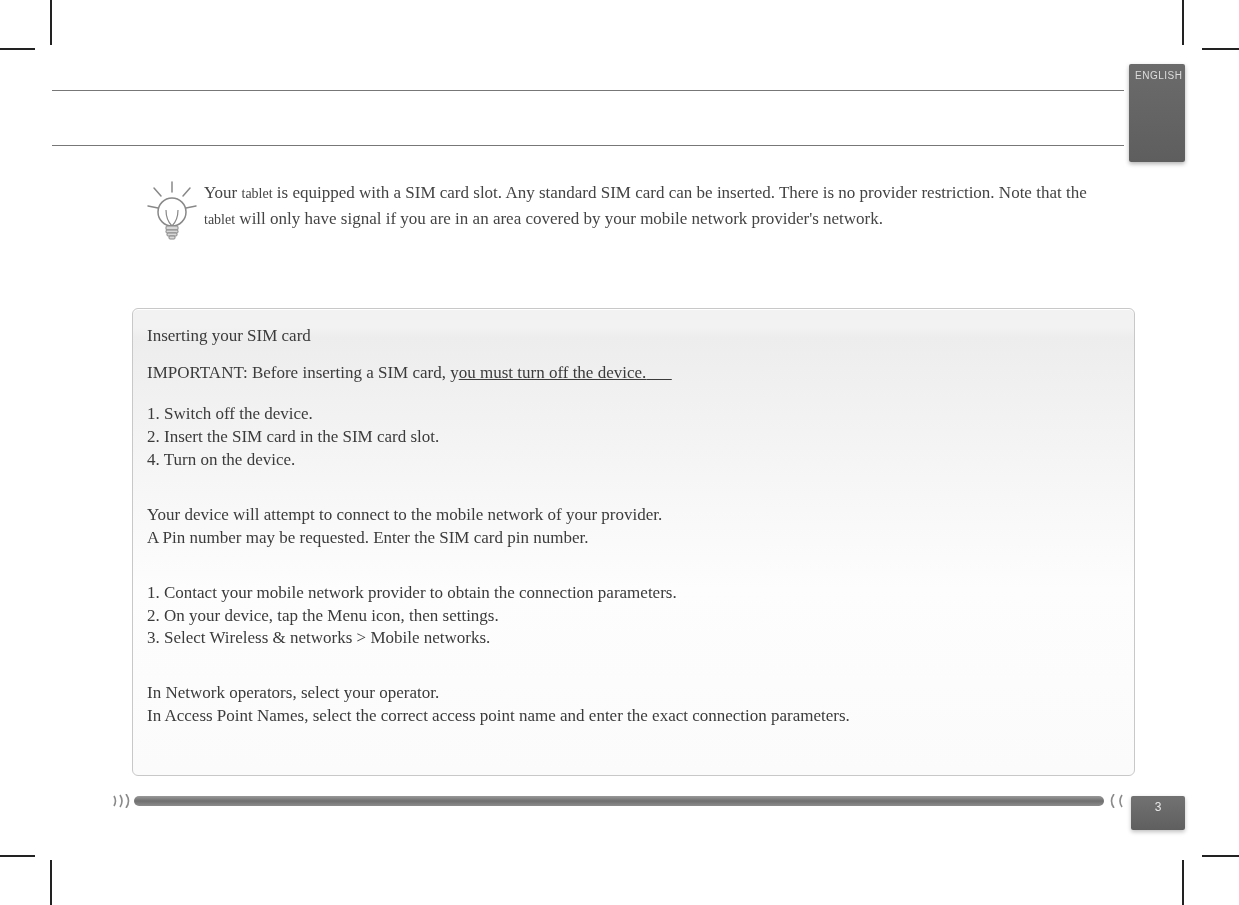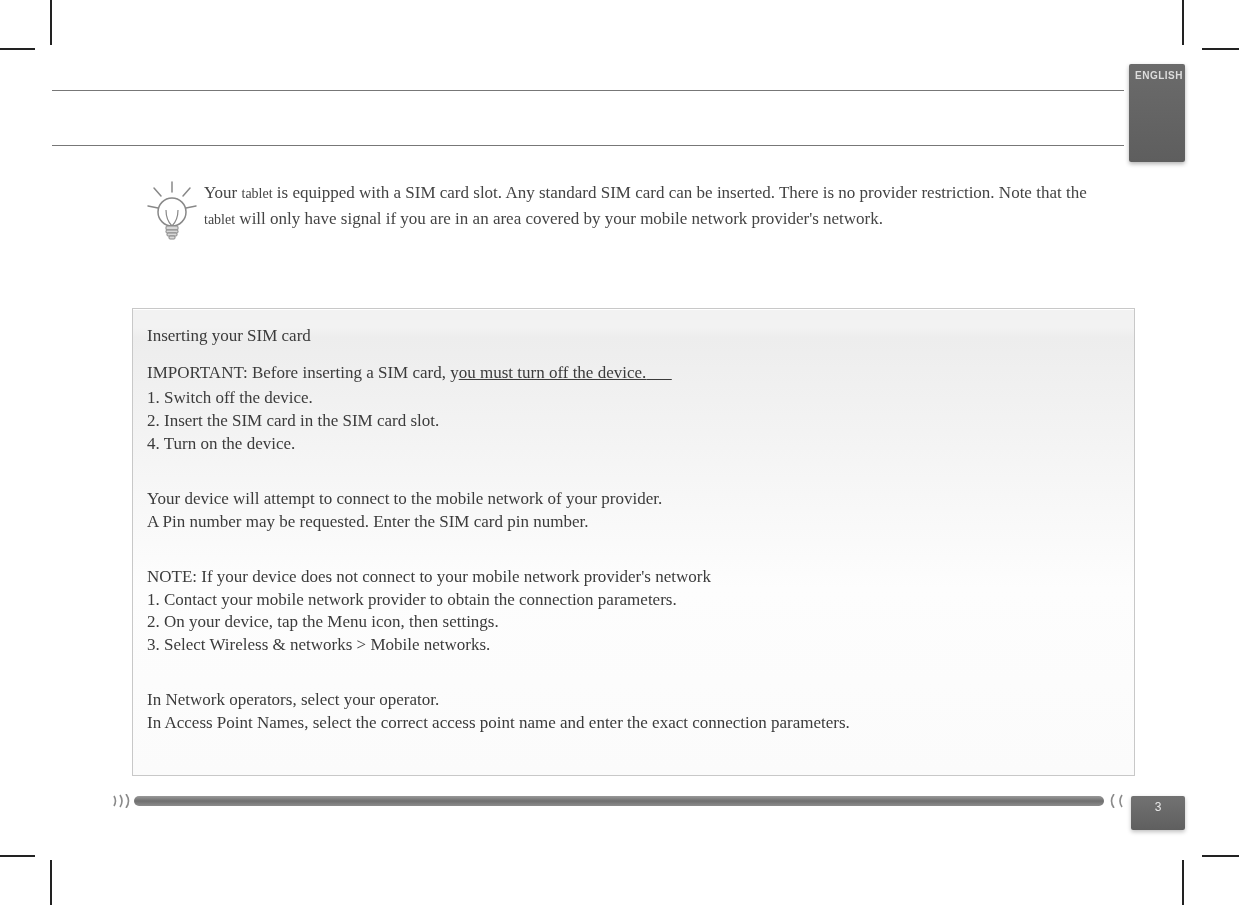--- a/index.html
+++ b/index.html
@@ -21,31 +21,31 @@
   .c-br-h { left: 1202px; bottom: 48px; width: 37px; height: 3px; }
 
   .page { position: absolute; left: 52px; top: 50px; width: 1130px; height: 805px; }
 
   .title-rule { position: absolute; left: 0; height: 1px; background: #777; }
   .title-rule.top { top: 40px; width: 1072px; }
   .title-rule.bot { top: 95px; width: 1072px; }
 
   .title { position: absolute; left: 0; top: 44px; width: 1072px; text-align: center; font-size: 40px; letter-spacing: 0.5px; color: #444; }
 
-  .lang-tab { position: absolute; left: 1077px; top: 14px; width: 56px; height: 98px; background: linear-gradient(#6b6b6b,#5e5e5e); border-radius: 2px; box-shadow: 0 2px 4px rgba(0,0,0,0.3); font-weight: bold; }
+  .lang-tab { position: absolute; left: 1077px; top: 14px; width: 56px; height: 98px; background: linear-gradient(#6b6b6b,#5e5e5e); border-radius: 2px; box-shadow: 0 2px 4px rgba(0,0,0,0.3); }
   .lang-tab span { display: block; font-size: 10px; color: #ddd; padding: 6px 0 0 6px; font-family: Arial, sans-serif; letter-spacing: 0.5px; }
 
   .intro { position: absolute; left: 90px; top: 130px; width: 960px; }
   .bulb { position: absolute; left: 0; top: 0; width: 60px; height: 60px; }
   .intro-text { margin-left: 62px; font-size: 17px; line-height: 1.5; color: #444; }
   .intro-text .word-tablet { font-size: 14px; }
 
-  .panel { position: absolute; left: 80px; top: 258px; width: 1003px; height: 468px; border: 1px solid #c8c8c8; border-radius: 0; background: linear-gradient(180deg, #f2f2f2 0%, #f2f2f2 4%, #ededed 6%, #fdfdfd 60%, #fbfbfb 100%); box-shadow: inset 0 1px 0 #fff; padding: 16px 18px 18px 14px; font-size: 17px; line-height: 1.35; color: #3b3b3b; }
+  .panel { position: absolute; left: 80px; top: 258px; width: 1003px; height: 468px; border: 1px solid #c8c8c8; border-radius: 6px; background: linear-gradient(180deg, #f2f2f2 0%, #f2f2f2 4%, #ededed 6%, #fdfdfd 60%, #fbfbfb 100%); box-shadow: inset 0 1px 0 #fff; padding: 16px 18px 18px 14px; font-size: 17px; line-height: 1.35; color: #3b3b3b; }
   .panel .section-title { margin-bottom: 14px; }
-  .panel .imp-line { margin-bottom: 2px; }
+  .panel .imp-line { margin-bottom: 18px; }
   .panel .u { text-decoration: underline; }
   .panel .block { margin-bottom: 14px; }
   .panel .gap { height: 18px; }
 
   .footer-bar { position: absolute; left: 60px; top: 744px; width: 1020px; height: 14px; }
   .footer-bar svg { display:block; }
 
   .page-num-tab { position: absolute; left: 1079px; top: 746px; width: 54px; height: 34px; background: linear-gradient(#727272,#5f5f5f); border-radius: 2px; color: #e8e8e8; font-family: Arial,sans-serif; font-size: 12px; display:flex; align-items:flex-start; justify-content:center; padding-top:4px; box-shadow: 0 2px 4px rgba(0,0,0,0.25); }
 
 </style>
@@ -108,21 +108,20 @@
     <div class="gap"></div>
 
     <div class="block">
       <div>Your device will attempt to connect to the mobile network of your provider.</div>
       <div>A Pin number may be requested. Enter the SIM card pin number.</div>
     </div>
 
     <div class="gap"></div>
 
     <div class="block">
-      <div>NOTE: If your device does not connect to your mobile network provider's network</div>
       <div>1. Contact your mobile network provider to obtain the connection parameters.</div>
       <div>2. On your device, tap the Menu icon, then settings.</div>
       <div>3. Select Wireless &amp; networks &gt; Mobile networks.</div>
     </div>
 
     <div class="gap"></div>
 
     <div>
       <div>In Network operators, select your operator.</div>
       <div>In Access Point Names, select the correct access point name and enter the exact connection parameters.</div>

